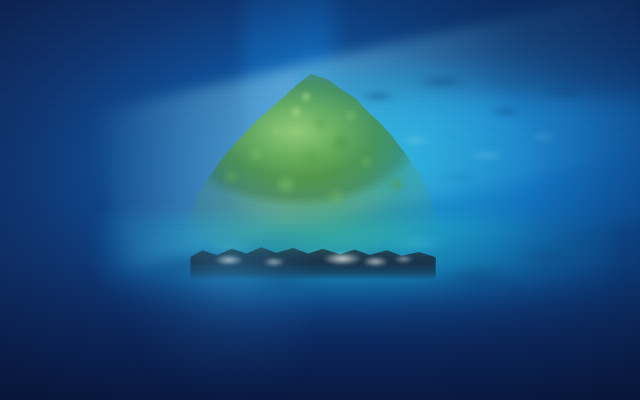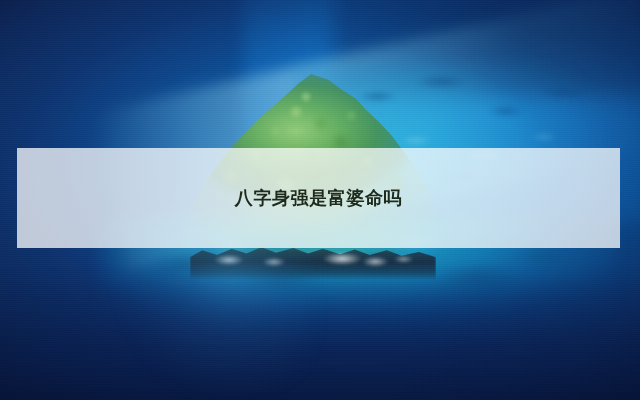--- a/index.html
+++ b/index.html
@@ -372,17 +372,14 @@
       <div class="island-cliffs"></div>
       <div class="island-surf"></div>
     </div>
 
     <div class="layer-deep-bottom"></div>
     <div class="layer-light-shaft"></div>
     <div class="layer-grain"></div>
     <div class="layer-vignette"></div>
   </div>
 
-  <div class="caption-band">
-    <div class="caption-text">八字身强是富婆命吗</div>
-  </div>
 
 </div>
 
 </body></html>

